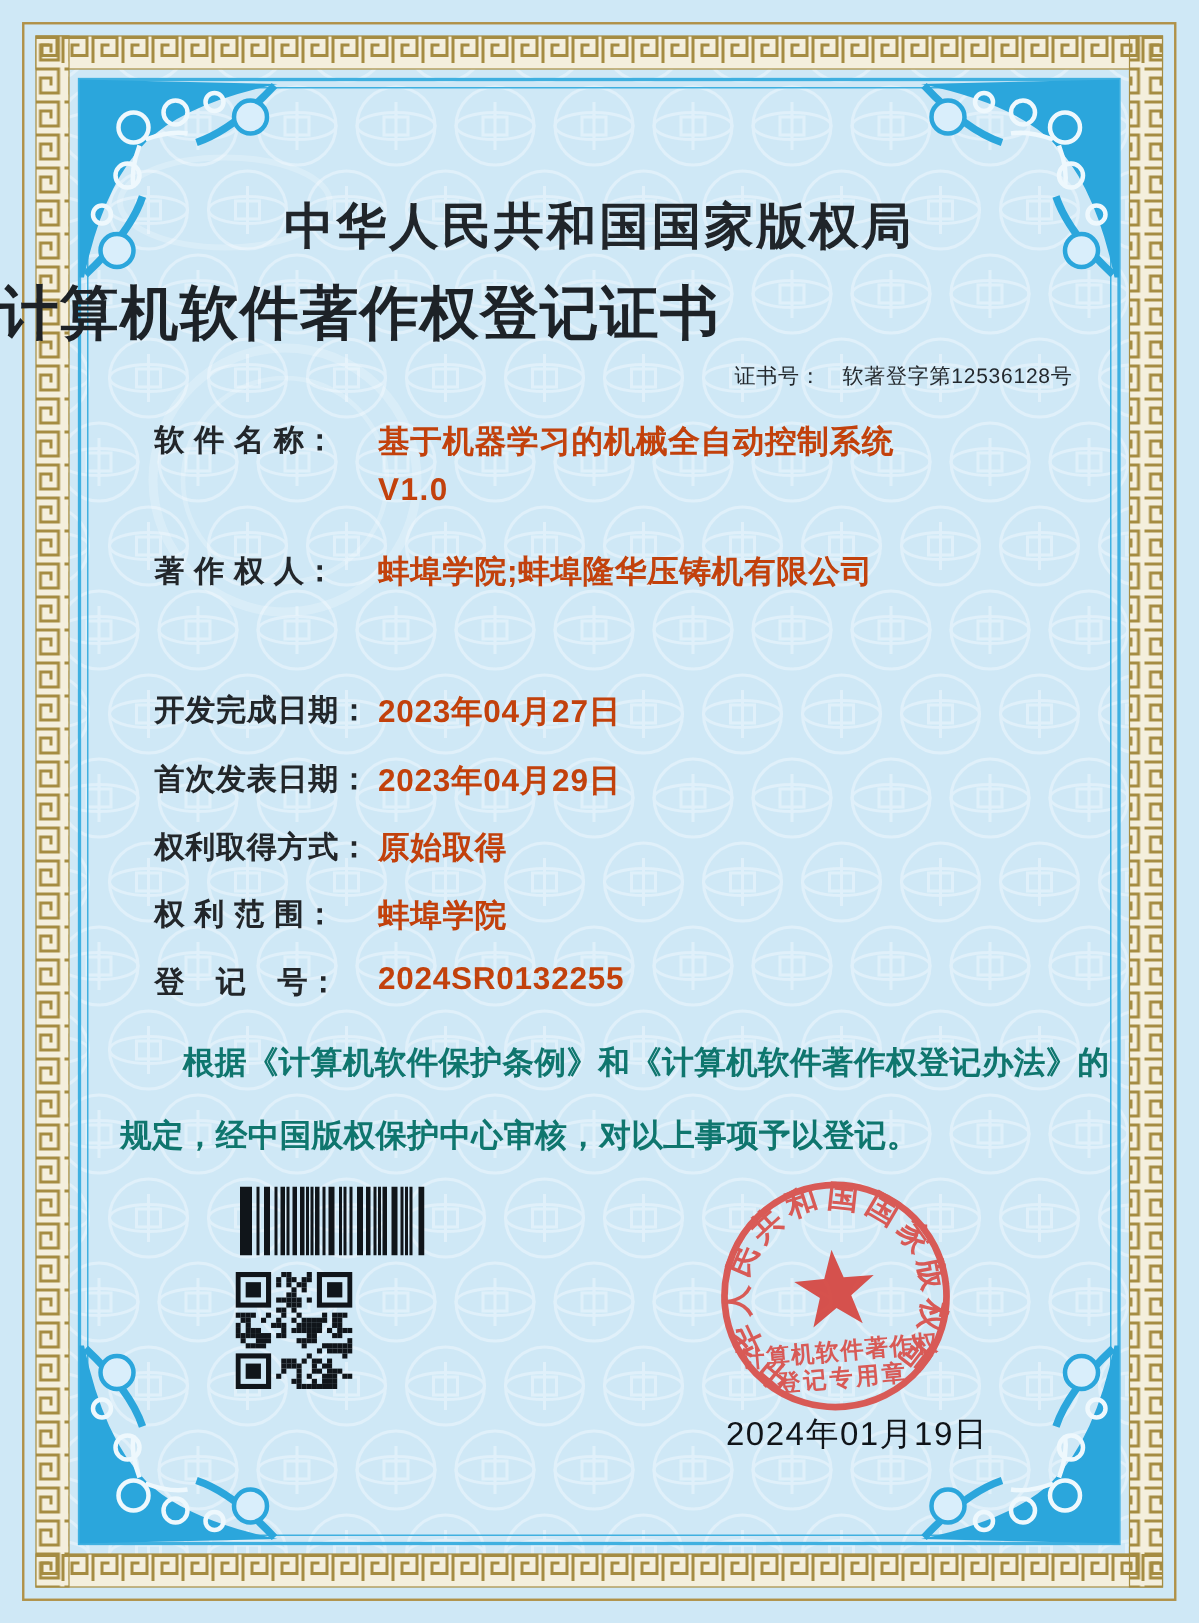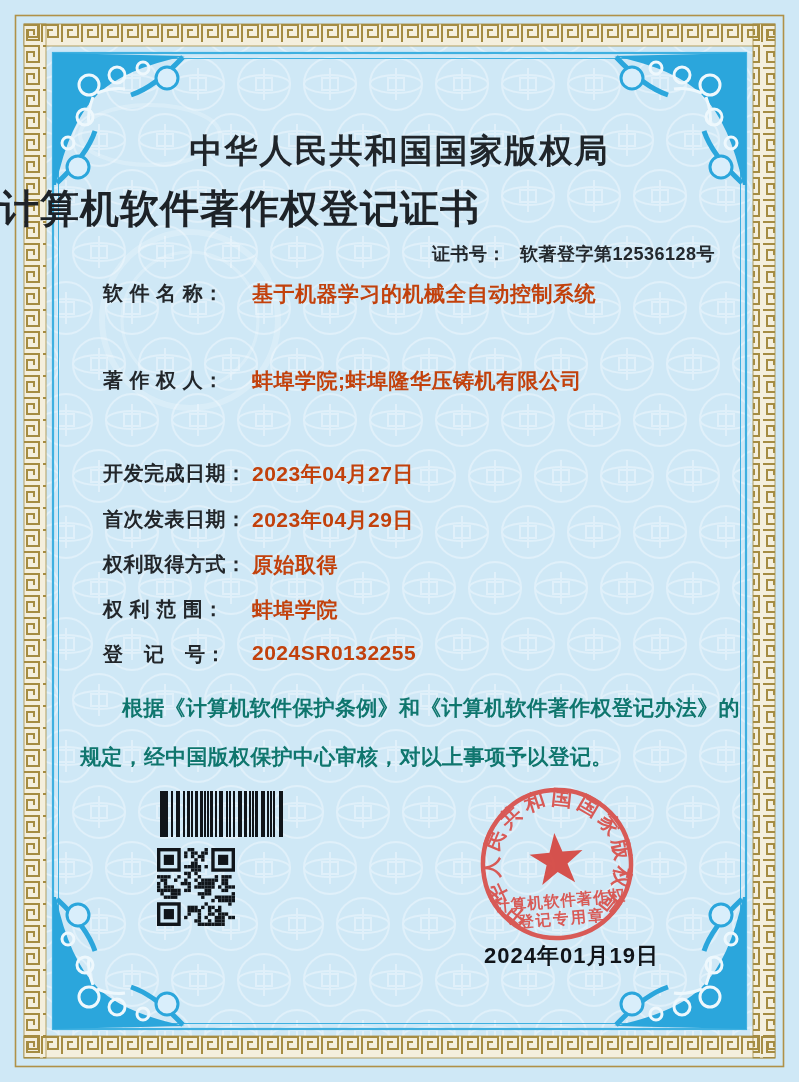--- a/index.html
+++ b/index.html
@@ -12,39 +12,39 @@
   #bg-svg{position:absolute;left:0;top:0;}
   .authority{
     left:0;right:0;top:129px;text-align:center;
     font-size:33px;font-weight:700;letter-spacing:2px;color:#20252a;
   }
   .cert-title{
     left:0;right:0;top:182px;text-align:left;
     font-size:39px;font-weight:700;letter-spacing:1px;color:#1d2227;
   }
   .cert-no{
-    top:242px;right:84px;font-size:18px;font-weight:700;color:#23282d;
+    top:242px;right:84px;font-size:14px;font-weight:400;color:#23282d;
     letter-spacing:0.5px;
   }
   .cert-no .sp{display:inline-block;width:14px;}
   .field-row{left:0;top:0;width:100%;}
   .field-label{
     position:absolute;left:103px;font-size:20px;font-weight:700;color:#22262a;
     letter-spacing:0.5px;white-space:nowrap;
   }
   .field-value{
     position:absolute;left:252px;font-size:21px;font-weight:700;color:#c2410c;
     letter-spacing:0.5px;white-space:nowrap;
   }
   .field-value .second-line{margin-top:7px;letter-spacing:1px;}
   .statement{
     font-size:21px;font-weight:600;color:#0f766e;letter-spacing:0.3px;white-space:nowrap;
   }
   .issue-date{
-    left:484px;top:941px;font-size:22px;font-weight:700;color:#101419;letter-spacing:1px;
+    left:484px;top:941px;font-size:22px;font-weight:400;color:#101419;letter-spacing:1px;
   }
   #barcode{position:absolute;left:160px;top:791px;}
   #qr{position:absolute;left:157px;top:848px;}
   #seal{position:absolute;left:467px;top:781px;opacity:0.92;}
   .seal-ring-text{font-size:21px;font-weight:700;letter-spacing:4px;fill:#d94e49;}
   .seal-line{font-weight:700;fill:#d94e49;text-anchor:middle;}
 </style>
 </head>
 <body>
 
@@ -127,20 +127,21 @@
 <div class="abs authority">中华人民共和国国家版权局</div>
 <div class="abs cert-title">计算机软件著作权登记证书</div>
 <div class="abs cert-no">
   <span>证书号：</span><span class="sp"></span><span>软著登字第12536128号</span>
 </div>
 
 <div class="abs field-row" style="top:280px">
   <span class="field-label">软 件 名 称：</span>
   <span class="field-value">
     <div>基于机器学习的机械全自动控制系统</div>
+    <div class="second-line">V1.0</div>
   </span>
 </div>
 <div class="abs field-row" style="top:367px">
   <span class="field-label">著 作 权 人：</span>
   <span class="field-value">蚌埠学院;蚌埠隆华压铸机有限公司</span>
 </div>
 <div class="abs field-row" style="top:460px">
   <span class="field-label">开发完成日期：</span>
   <span class="field-value">2023年04月27日</span>
 </div>

